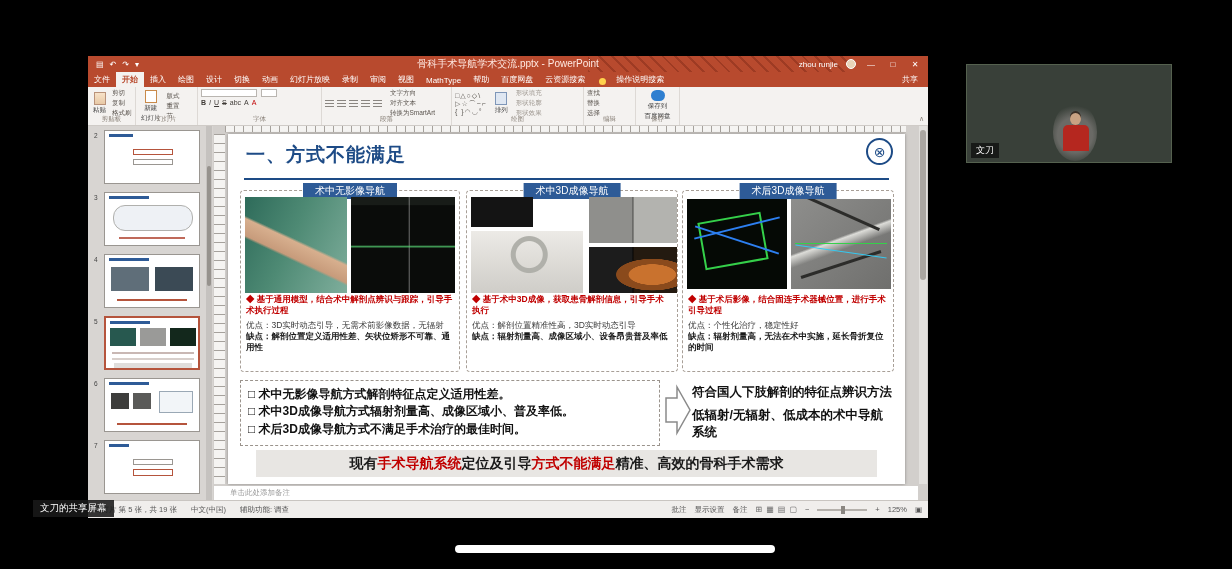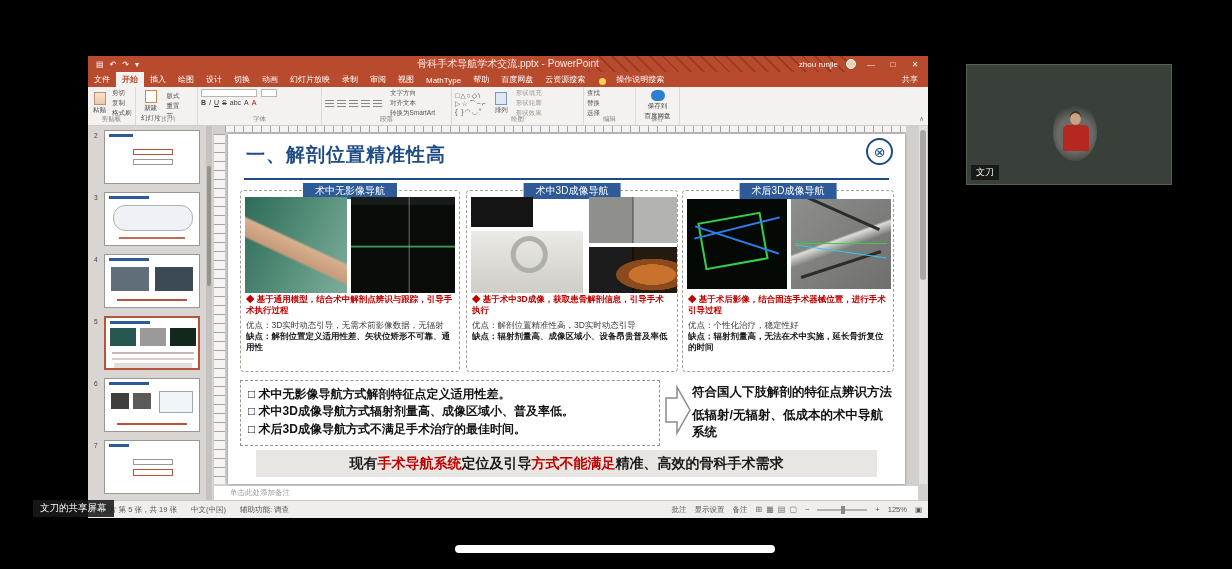--- a/index.html
+++ b/index.html
@@ -108,21 +108,21 @@
   
   .statusbar { position:absolute; left:0; bottom:0; width:100%; height:18px; background:#f0eeec;
                border-top:1px solid #c9c5c1; display:flex; align-items:center; font-size:7.5px; color:#555;gap:40px; }
   .sb-left { display:flex; gap:14px; margin-left:6px; }
   .sb-right { margin-left:auto; display:flex; align-items:center; gap:8px; margin-right:6px; }
   .views { display:flex; gap:4px; font-size:8px; color:#666; }
   .slider { width:50px; height:2px; background:#b5b1ac; position:relative; }
   .slider .knob { position:absolute; left:24px; top:-3px; width:4px; height:8px; background:#8a8681; }
 
   
-  .video-tile { position:absolute; left:966px; top:64px; width:206px; height:121px; background:#394039;
+  .video-tile { position:absolute; left:966px; top:64px; width:206px; height:99px; background:#394039;
                 border:1px solid #55614f; }
   .spot { position:absolute; left:86px; top:38px; width:44px; height:58px; border-radius:50%;
           background:radial-gradient(circle at 50% 55%, #6a6a66 0 45%, rgba(60,66,58,0) 75%); }
   .person-head { position:absolute; left:103px; top:48px; width:11px; height:12px; border-radius:50%;
                  background:#c9a283; box-shadow:0 -2px 0 0 #3a2e26; }
   .person-body { position:absolute; left:96px; top:60px; width:26px; height:26px; border-radius:5px 5px 0 0;
                  background:#b5271f; }
   .tile-label { position:absolute; left:4px; bottom:4px; background:rgba(15,15,15,.78); color:#fff;
                 font-size:9px; padding:1px 5px; }
   .share-label { position:absolute; left:33px; top:500px; background:rgba(25,25,25,.88); color:#fff;
@@ -335,21 +335,21 @@
 
         <div class="pane-scroll">
             <div class="pthumb"></div>
           </div>
       </div>
 
       <div class="vruler"></div>
       <div class="hruler"></div>
 
       <div class="slide">
-        <div class="s-title">一、解剖位置精准性高</div>
+        <div class="s-title">一、方式不能满足</div>
         <div class="logo">⊗</div>
         <div class="s-divider"></div>
 
         <div class="col" style="left:12px;width:220px">
           <div class="col-h">术中无影像导航</div>
           <div class="img" style="left:4px;top:6px;width:102px;height:96px;
                background:linear-gradient(25deg, rgba(0,0,0,0) 38%, #c79b7b 40%, #d7af8e 52%, rgba(0,0,0,0) 54%),
                linear-gradient(115deg,#2e6b5a,#4e8a74 45%,#7fae9c)"></div>
           <div class="img" style="left:110px;top:6px;width:104px;height:96px;background:
                linear-gradient(0deg, rgba(0,0,0,0) 47%, rgba(90,220,120,.85) 48%, rgba(0,0,0,0) 50%),

